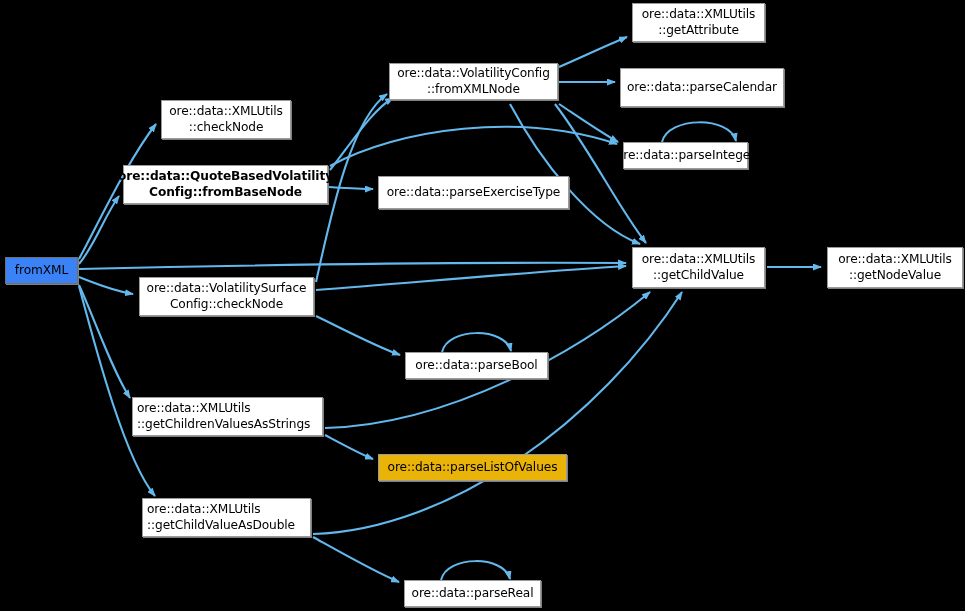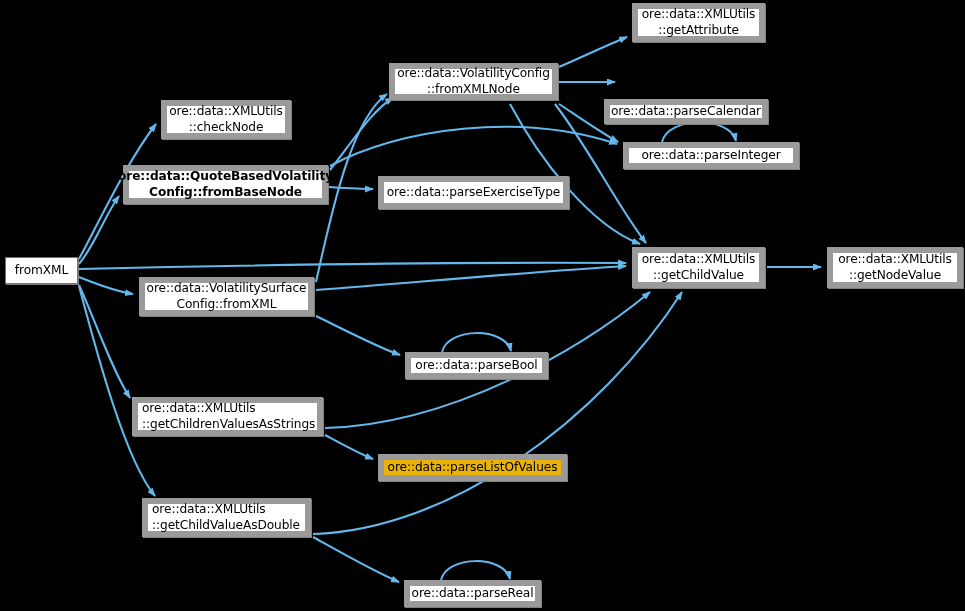--- a/index.html
+++ b/index.html
@@ -19,21 +19,21 @@
     position: absolute;
     left: 0;
     top: 0;
     width: 965px;
     height: 611px;
   }
   .node {
     position: absolute;
     box-sizing: border-box;
     background: #ffffff;
-    border: 6px solid #8b5cf6;
+    border: 1px solid #8b5cf6;
     box-shadow: 1px 1px 0 0 #808080;
     color: #000000;
     font-size: 12.2px;
     line-height: 15.5px;
     display: flex;
     align-items: center;
     justify-content: center;
     text-align: center;
     white-space: pre-line;
     letter-spacing: -0.1px;
@@ -83,38 +83,38 @@
         <path d="M 313,534 C 450,530 600,420 682,292"></path>
         <path d="M 313,537 C 340,552 375,572 399,582"></path>
         <path d="M 767,267 C 790,267 805,267 821,267"></path>
         <path d="M 662,142 C 668,116 730,116 736,141" stroke-width="2.0"></path>
         <path d="M 442,352 C 448,327 505,327 511,351" stroke-width="2.0"></path>
         <path d="M 441,580 C 447,555 504,555 510,579" stroke-width="2.0"></path>
       </g>
   </svg>
 
   <div id="node-layer">
-      <div class="node root" style="left: 5px; top: 257px; width: 73px; height: 27px; background: #ffffff;"><span>fromXML</span></div>
+      <div class="node root" style="left: 5px; top: 257px; width: 73px; height: 27px; background: #3b82f6;"><span>fromXML</span></div>
       <div class="node" style="left: 161px; top: 100px; width: 130px; height: 39px; background: rgb(255, 255, 255); border-color: rgb(154, 154, 154);"><span>ore::data::XMLUtils
 ::checkNode</span></div>
       <div class="node" style="left: 123px; top: 165px; width: 205px; height: 39px; background: rgb(255, 255, 255); border-color: rgb(154, 154, 154); font-weight: bold;"><span>ore::data::QuoteBasedVolatility
 Config::fromBaseNode</span></div>
       <div class="node" style="left: 389px; top: 63px; width: 169px; height: 37px; background: rgb(255, 255, 255); border-color: rgb(154, 154, 154);"><span>ore::data::VolatilityConfig
 ::fromXMLNode</span></div>
       <div class="node" style="left: 632px; top: 3px; width: 133px; height: 39px; background: rgb(255, 255, 255); border-color: rgb(154, 154, 154);"><span>ore::data::XMLUtils
 ::getAttribute</span></div>
-      <div class="node" style="left: 604px; top: 68px; width: 164px; height: 25px; background: rgb(255, 255, 255); border-color: rgb(154, 154, 154); margin-top: 31px;"><span>ore::data::parseCalendar</span></div>
-      <div class="node" style="left: 623px; top: 142px; width: 176px; height: 27px; background: rgb(255, 255, 255); border-color: rgb(154, 154, 154);"><span>ore::data::parseInteger</span></div>
+      <div class="node" style="left: 620px; top: 68px; width: 164px; height: 39px; background: rgb(255, 255, 255); border-color: rgb(154, 154, 154);"><span>ore::data::parseCalendar</span></div>
+      <div class="node" style="left: 623px; top: 142px; width: 125px; height: 27px; background: rgb(255, 255, 255); border-color: rgb(154, 154, 154);"><span>ore::data::parseInteger</span></div>
       <div class="node" style="left: 378px; top: 176px; width: 191px; height: 33px; background: rgb(255, 255, 255); border-color: rgb(154, 154, 154);"><span>ore::data::parseExerciseType</span></div>
       <div class="node" style="left: 632px; top: 247px; width: 133px; height: 41px; background: rgb(255, 255, 255); border-color: rgb(154, 154, 154);"><span>ore::data::XMLUtils
 ::getChildValue</span></div>
       <div class="node" style="left: 827px; top: 247px; width: 136px; height: 41px; background: rgb(255, 255, 255); border-color: rgb(154, 154, 154);"><span>ore::data::XMLUtils
 ::getNodeValue</span></div>
       <div class="node" style="left: 139px; top: 277px; width: 175px; height: 39px; background: rgb(255, 255, 255); border-color: rgb(154, 154, 154);"><span>ore::data::VolatilitySurface
-Config::fromXML</span></div>
+Config::checkNode</span></div>
       <div class="node" style="left: 405px; top: 352px; width: 143px; height: 27px; background: rgb(255, 255, 255); border-color: rgb(154, 154, 154);"><span>ore::data::parseBool</span></div>
       <div class="node leftalign" style="left: 132px; top: 397px; width: 191px; height: 39px; background: rgb(255, 255, 255); border-color: rgb(154, 154, 154);"><span>ore::data::XMLUtils
 ::getChildrenValuesAsStrings</span></div>
       <div class="node" style="left: 378px; top: 454px; width: 189px; height: 27px; background: #eab308; border-color: rgb(154, 154, 154);"><span>ore::data::parseListOfValues</span></div>
       <div class="node leftalign" style="left: 142px; top: 498px; width: 169px; height: 39px; background: rgb(255, 255, 255); border-color: rgb(154, 154, 154);"><span>ore::data::XMLUtils
 ::getChildValueAsDouble</span></div>
       <div class="node" style="left: 404px; top: 580px; width: 137px; height: 27px; background: rgb(255, 255, 255); border-color: rgb(154, 154, 154);"><span>ore::data::parseReal</span></div>
     </div>
 
 </div>

